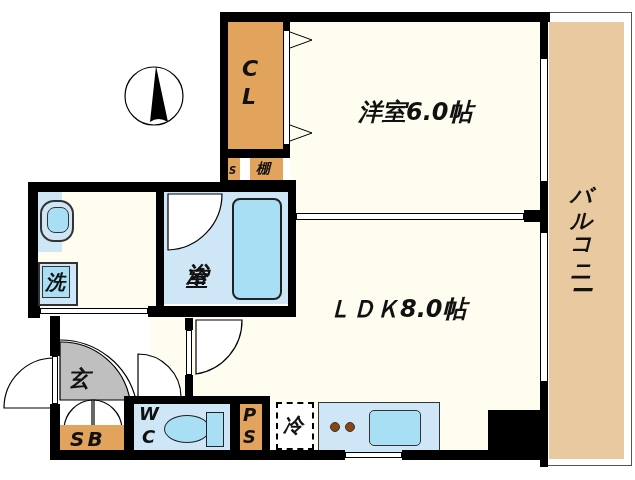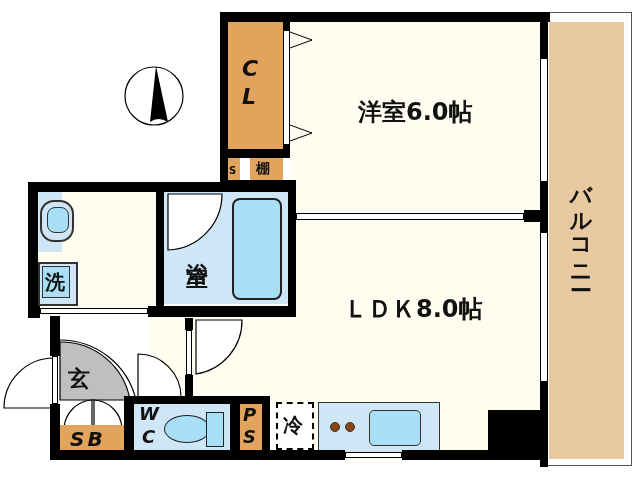--- a/index.html
+++ b/index.html
@@ -3,21 +3,21 @@
 <meta charset="utf-8">
 <style>
   html,body{margin:0;padding:0;background:#ffffff;}
   body{width:635px;height:480px;position:relative;overflow:hidden;font-family:"DejaVu Sans",sans-serif;}
   .abs{position:absolute;box-sizing:border-box;}
   .wall{position:absolute;background:#000;}
   .floor{position:absolute;background:#fffdf0;}
   .wet{position:absolute;background:#cfe6f7;}
   .orange{position:absolute;background:#e2a45d;}
   .balcony{position:absolute;background:#e8c9a0;}
-  .label{position:absolute;font-weight:bold;color:#111;line-height:1;white-space:nowrap;}
+  .label{position:absolute;font-weight:bold;color:#111;line-height:1;white-space:nowrap;font-style:italic;}
   .vert{writing-mode:vertical-rl;text-orientation:upright;letter-spacing:2px;}
   .window{position:absolute;background:#fff;border:1px solid #000;box-sizing:border-box;}
   svg{position:absolute;overflow:visible;}
 </style>
 </head>
 <body>
 
 <div class="floor" style="left:290px;top:22px;width:252px;height:190px;"></div>
 <div class="floor" style="left:290px;top:220px;width:252px;height:240px;"></div>
 <div class="floor" style="left:150px;top:315px;width:145px;height:90px;"></div>
@@ -132,18 +132,18 @@
 <svg width="30" height="120" style="left:290px;top:30px;">
   <path d="M0,2 L22,10 L0,18" fill="none" stroke="#000" stroke-width="1"></path>
   <path d="M0,95 L22,103 L0,111" fill="none" stroke="#000" stroke-width="1"></path>
 </svg>
 <div class="window" style="left:40px;top:308px;width:108px;height:6px;"></div>
 <div class="window" style="left:345px;top:452px;width:57px;height:6px;"></div>
 <div class="window" style="left:186px;top:330px;width:6px;height:45px;"></div>
 <div class="window" style="left:52px;top:356px;width:6px;height:48px;"></div>
 
 <div class="label" style="left:358px;top:100px;font-size:24px;">洋室6.0帖</div>
-<div class="label" style="left:344px;top:297px;font-size:24px;">ＬＤＫ8.0帖</div>
+<div class="label" style="left:328px;top:297px;font-size:24px;">ＬＤＫ8.0帖</div>
 
 <svg width="64" height="64" style="left:124px;top:64px;">
   <circle cx="30" cy="32" r="29" fill="#fff" stroke="#000" stroke-width="1.2"></circle>
   <path d="M32,2 L44,58 Q34,52 26,58 Z" fill="#000"></path>
 </svg>
 
 </body></html>

